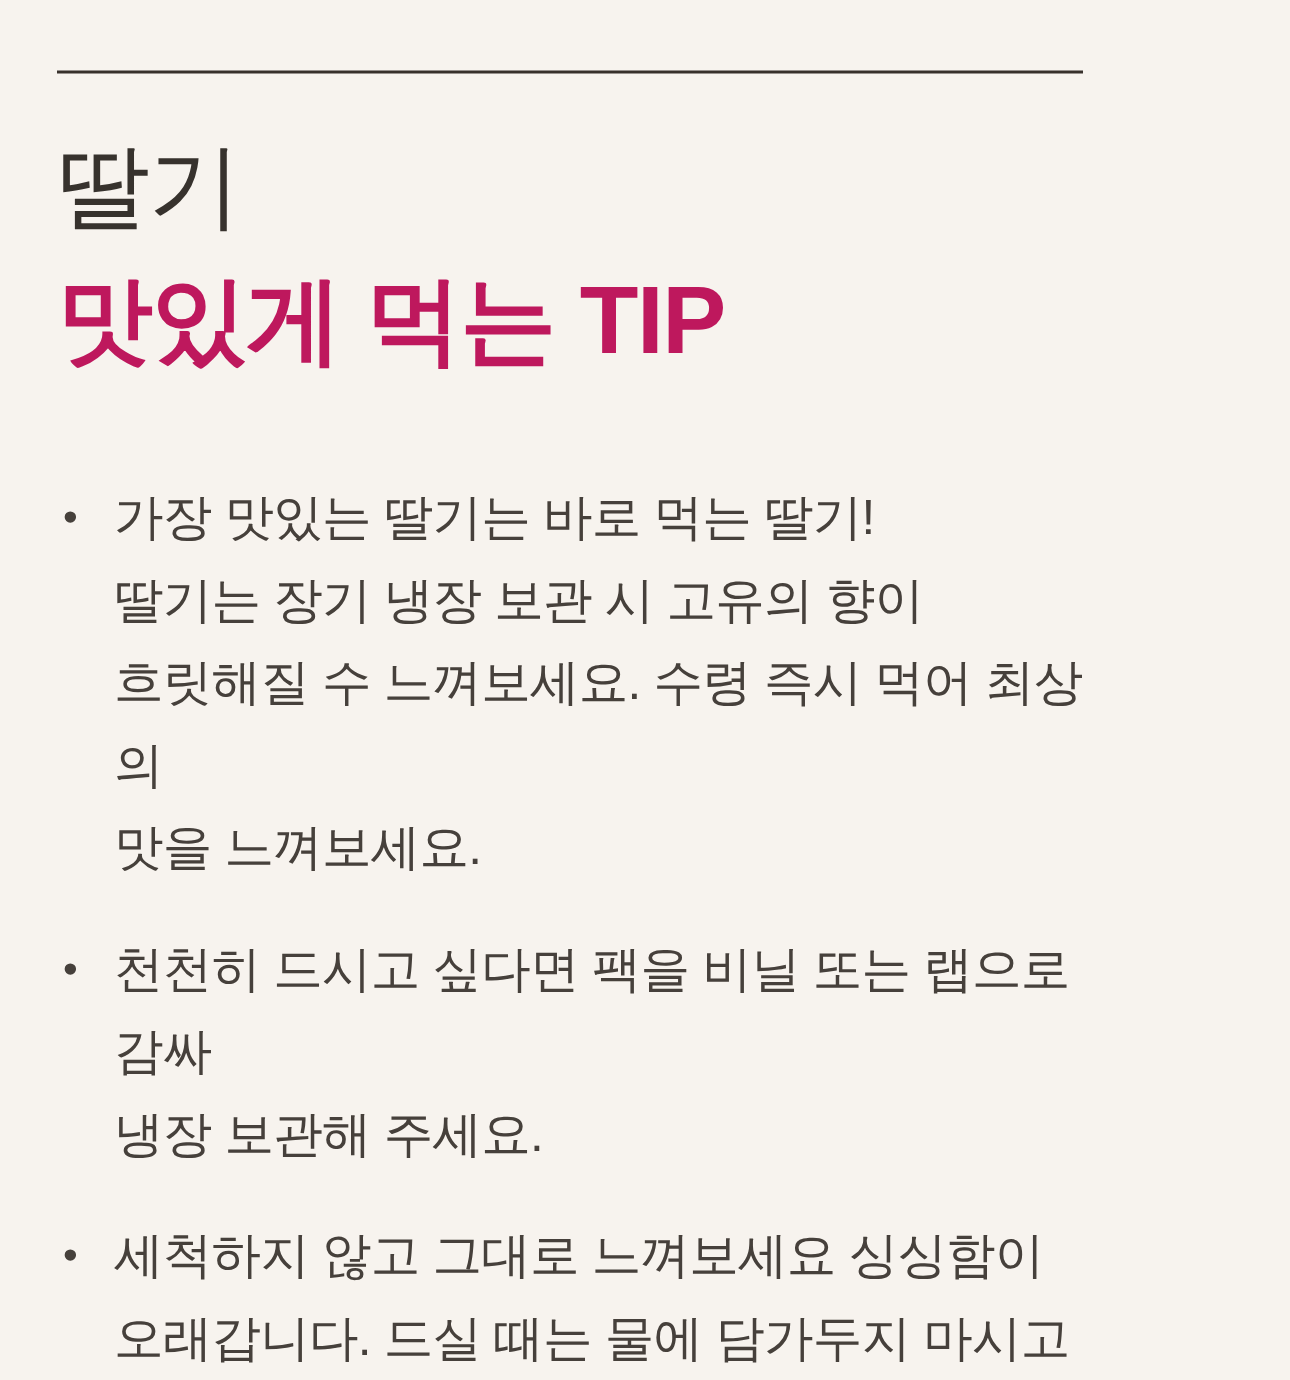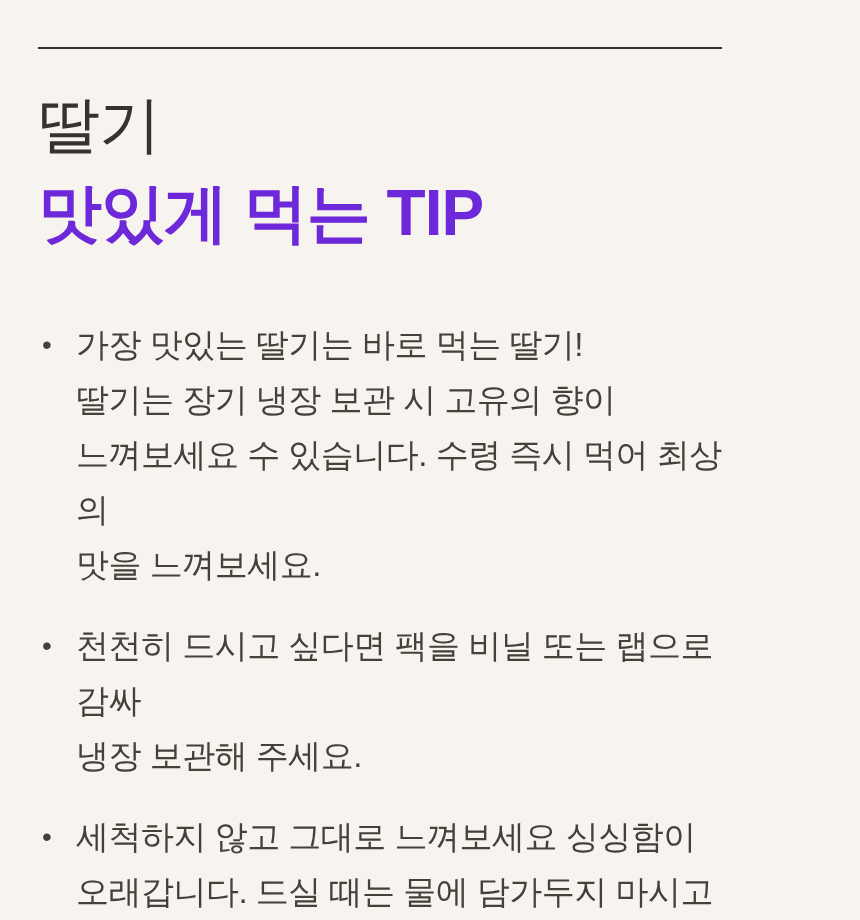--- a/index.html
+++ b/index.html
@@ -33,21 +33,21 @@
     font-weight: 400;
     line-height: 80px;
     color: #37322d;
     letter-spacing: -1px;
   }
 
   .heading .page-title {
     font-size: 64px;
     font-weight: 800;
     line-height: 88px;
-    color: #6d28d9;
+    color: #be185d;
     letter-spacing: -1px;
     margin-top: 4px;
   }
 
   .tips-list {
     list-style: none;
     margin-top: 60px;
   }
 
   .tip-item {
@@ -86,21 +86,21 @@
     <div class="product-name">딸기</div>
     <div class="page-title">맛있게 먹는 TIP</div>
   </div>
 
   <ul class="tips-list">
 
     <li class="tip-item">
       <span class="bullet">•</span>
       <span class="tip-text">가장 맛있는 딸기는 바로 먹는 딸기!
 딸기는 장기 냉장 보관 시 고유의 향이
-느껴보세요 수 있습니다. 수령 즉시 먹어 최상의
+흐릿해질 수 느껴보세요. 수령 즉시 먹어 최상의
 맛을 느껴보세요.</span>
     </li>
 
     <li class="tip-item">
       <span class="bullet">•</span>
       <span class="tip-text">천천히 드시고 싶다면 팩을 비닐 또는 랩으로 감싸
 냉장 보관해 주세요.</span>
     </li>
 
     <li class="tip-item">

